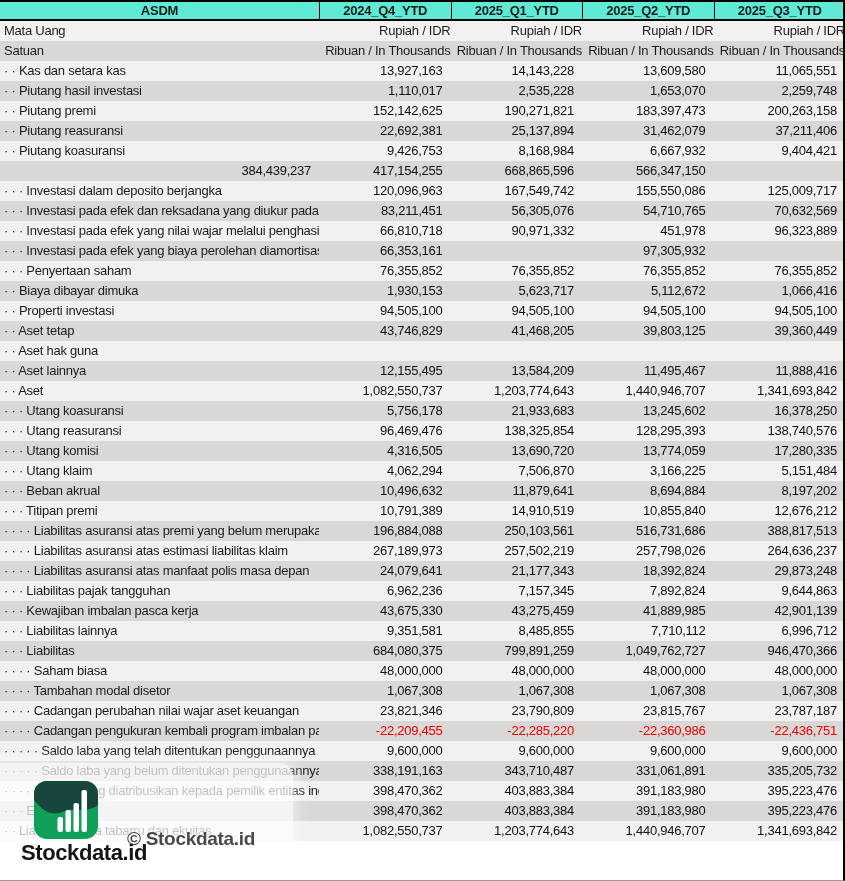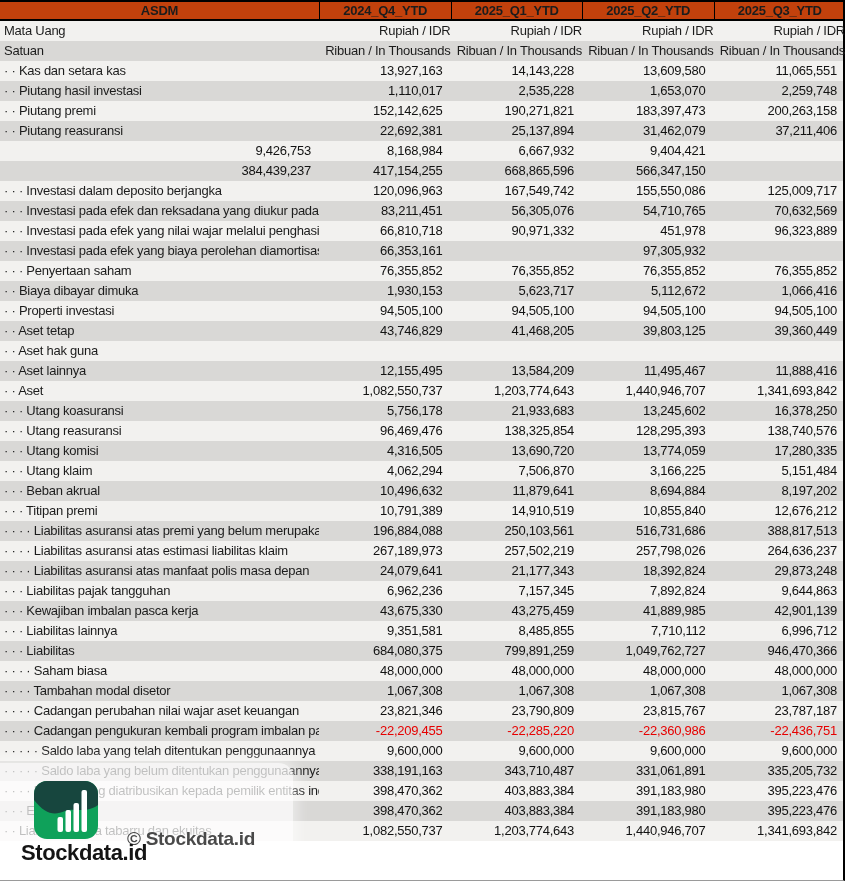--- a/index.html
+++ b/index.html
@@ -13,21 +13,21 @@
     border-right:2px solid #000;
     border-bottom:1px solid #9a9a9a;
     box-sizing:border-box;
   }
   .row {
     display:grid;
     grid-template-columns:319px 131.5px 131.5px 131.5px 131.5px;
     height:20px;
   }
   .row.header {
-    height:21px; background:#c2410c;
+    height:21px; background:#5eead4;
     border-top:2px solid #000; border-bottom:2px solid #000;
     box-sizing:border-box; font-weight:bold;
   }
   .row.header .cell { line-height:17px; }
   .row.header .cell + .cell { border-left:1px solid #000; }
   .cell {
     overflow:hidden; white-space:nowrap; box-sizing:border-box;
     font-size:13px; letter-spacing:-0.25px; line-height:20px; color:#1c1c1c;
   }
   .hdr { text-align:center; }
@@ -105,20 +105,21 @@
       <div class="cell val">200,263,158</div>
     </div>
     <div class="row dark">
       <div class="cell lab">· · Piutang reasuransi</div>
       <div class="cell val">22,692,381</div>
       <div class="cell val">25,137,894</div>
       <div class="cell val">31,462,079</div>
       <div class="cell val">37,211,406</div>
     </div>
     <div class="row light">
+      <div class="cell lab">· · Piutang koasuransi</div>
       <div class="cell val">9,426,753</div>
       <div class="cell val">8,168,984</div>
       <div class="cell val">6,667,932</div>
       <div class="cell val">9,404,421</div>
     </div>
     <div class="row dark">
       <div class="cell val">384,439,237</div>
       <div class="cell val">417,154,255</div>
       <div class="cell val">668,865,596</div>
       <div class="cell val">566,347,150</div>

